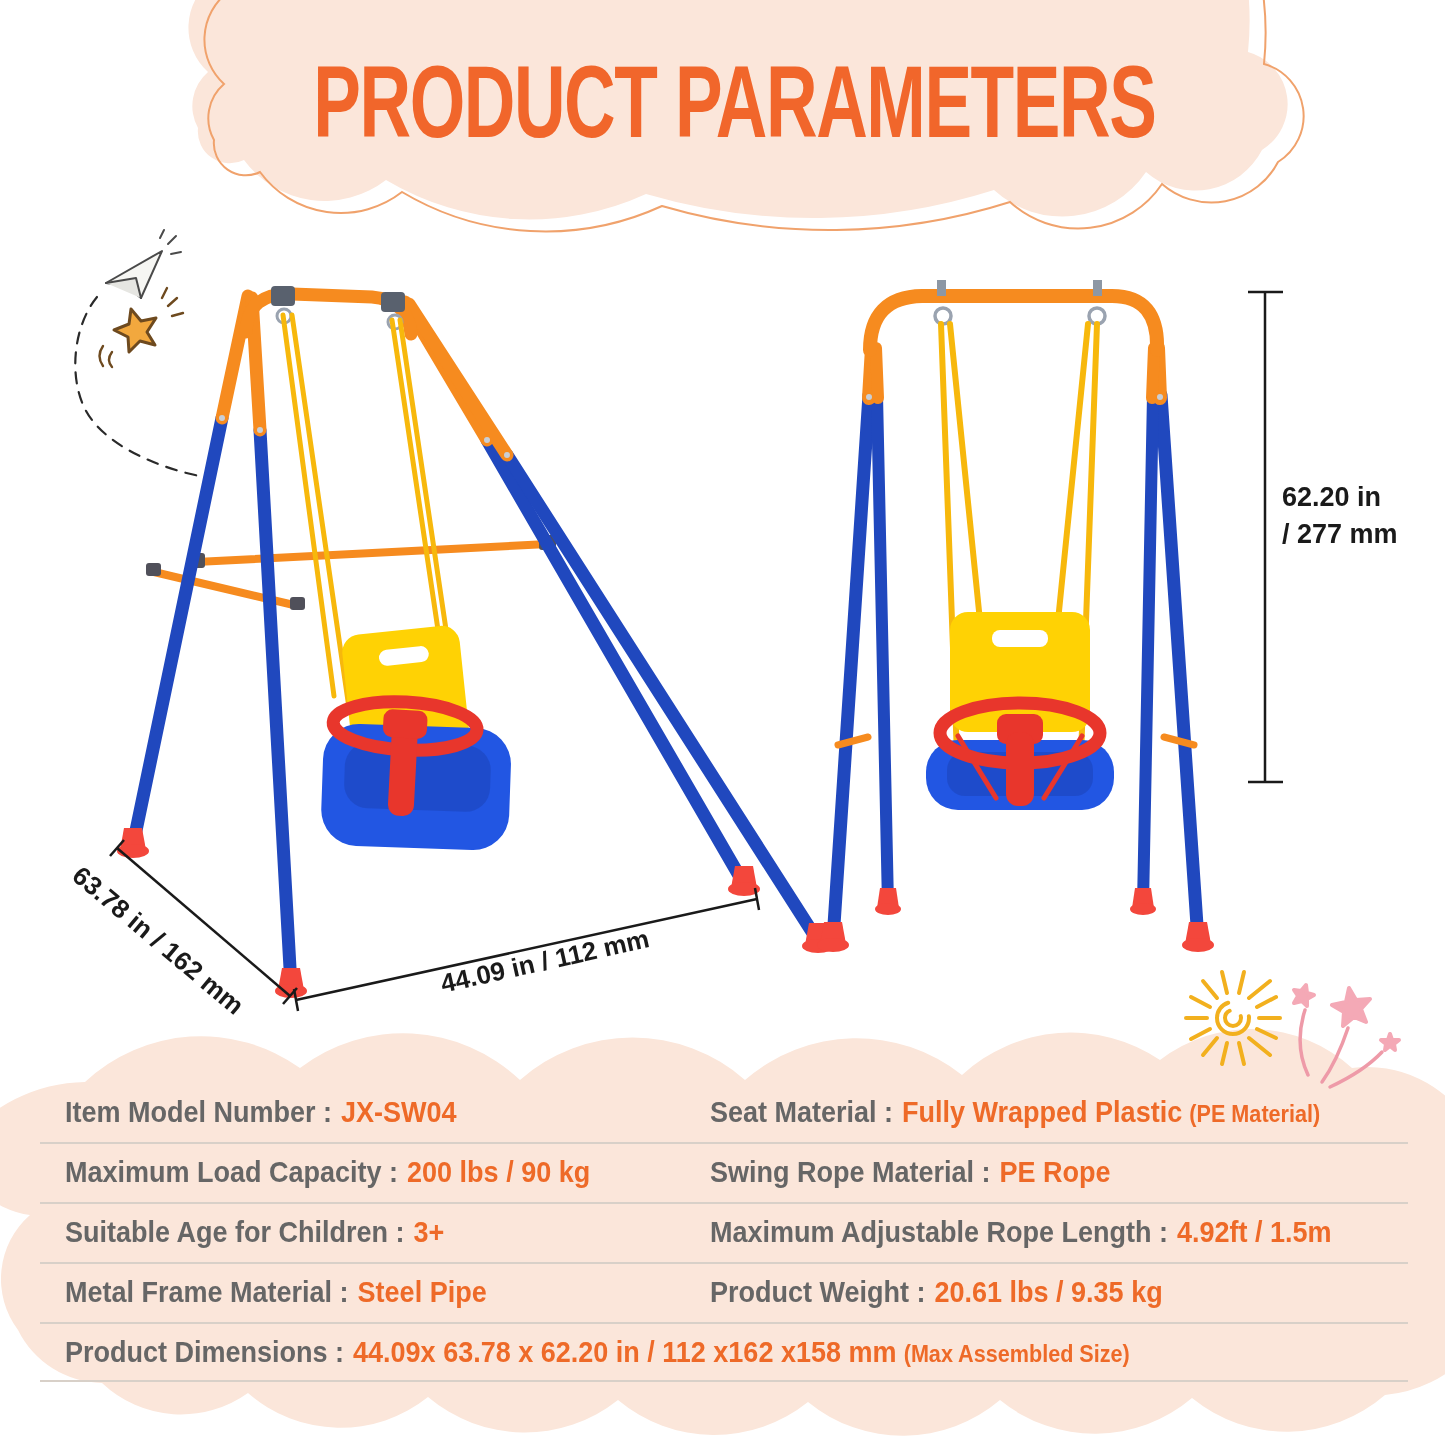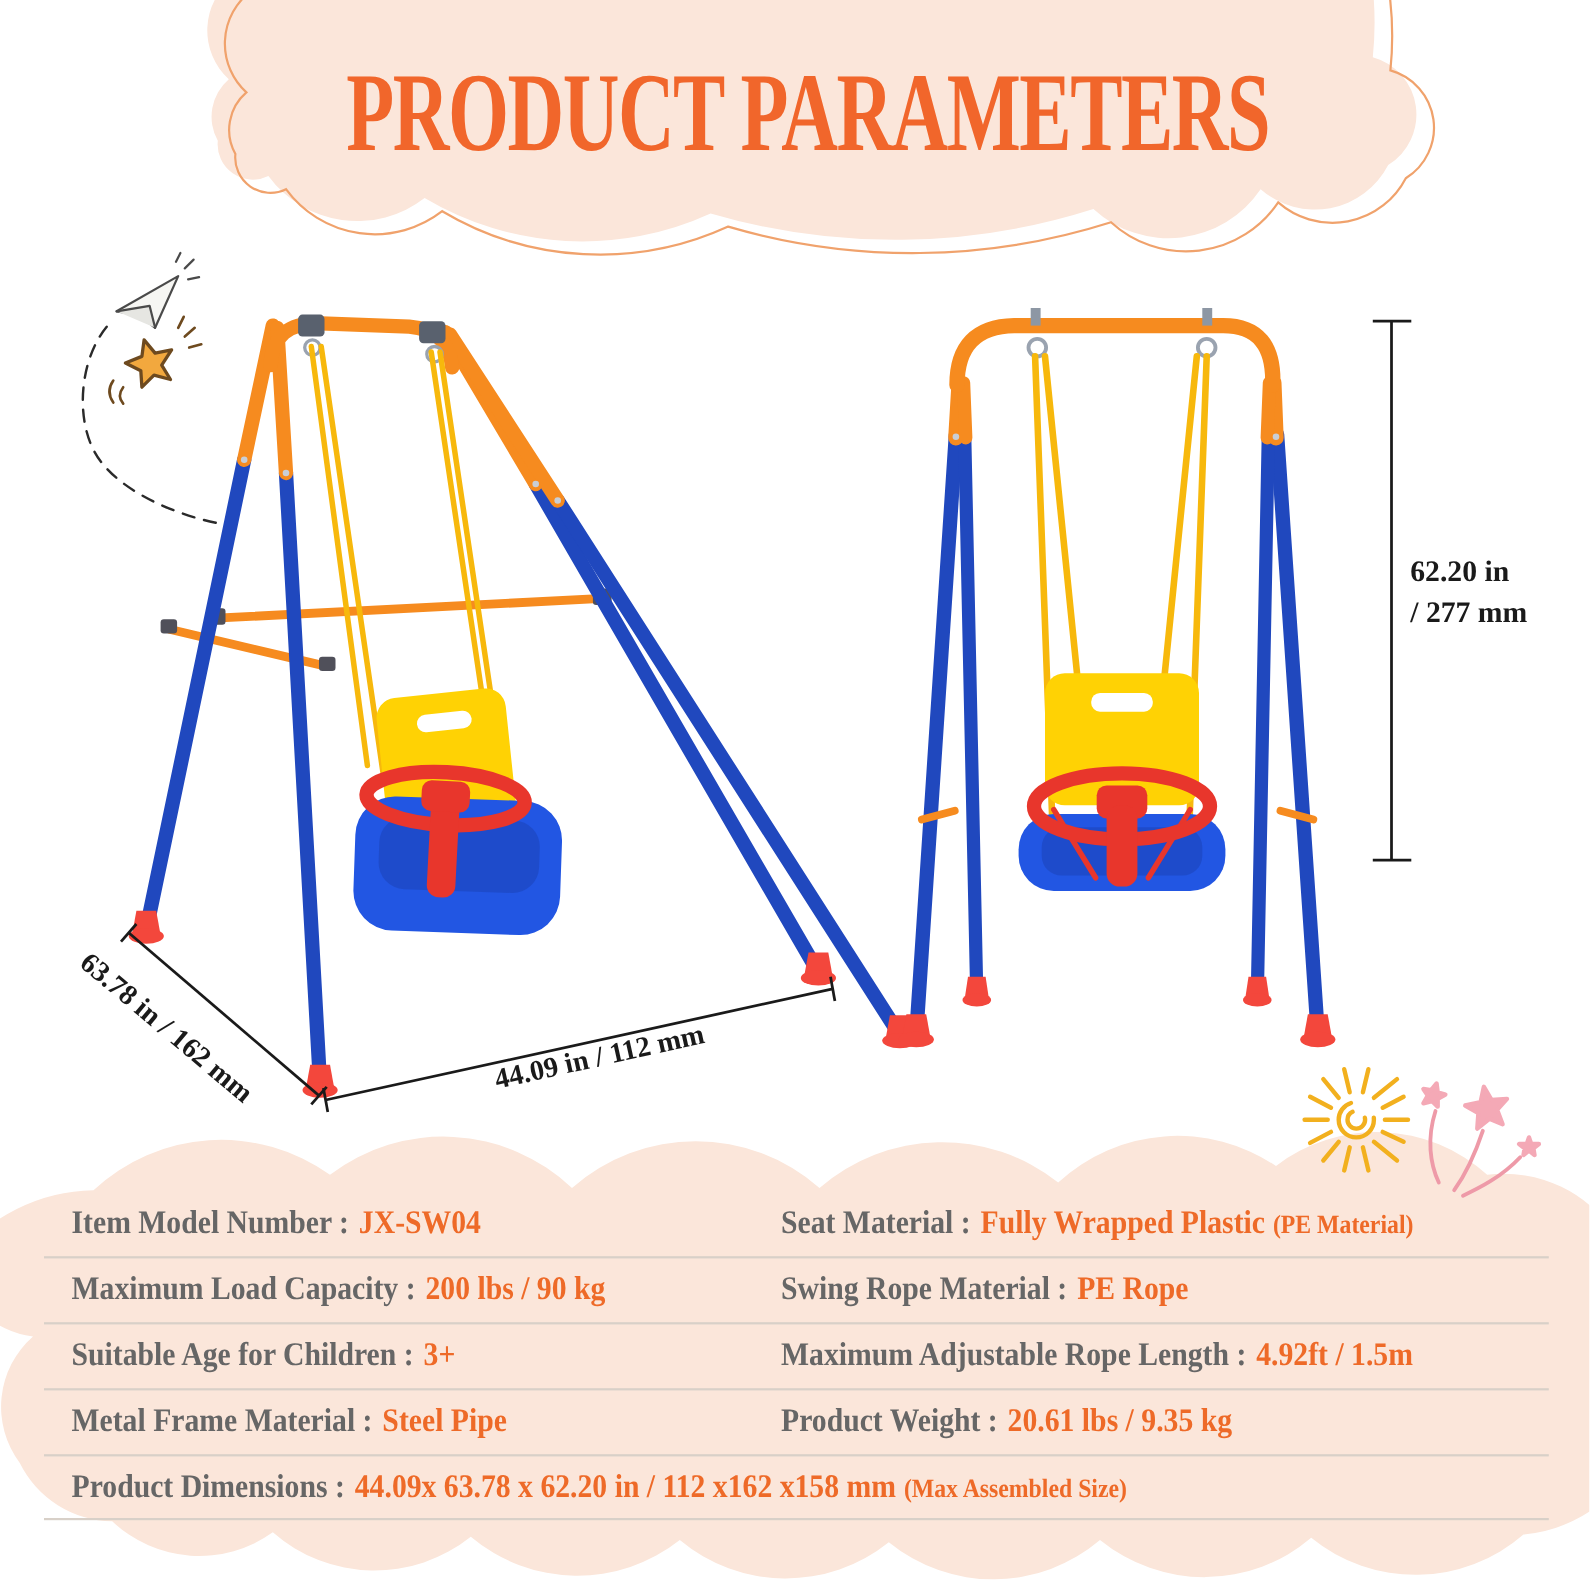--- a/index.html
+++ b/index.html
@@ -1,29 +1,29 @@
 <!DOCTYPE html>
 <html style="--peach: #FBE6DA; --outline: #F0A26C; --title_orange: #F1662B; --value_orange: #EE6A28; --label_gray: #666666; --divider: #D8D0C8; --frame_orange: #F68B1F; --frame_blue: #2048BE; --rope_yellow: #F7B80C; --seat_yellow: #FFD204; --seat_red: #E8362C; --seat_blue: #2256E3; --foot_red: #F3473C; --ink: #1A1A1A;"><head>
 <meta charset="utf-8">
 <style>
   :root{
     --peach:#FBE6DA; --outline:#F0A26C; --title_orange:#F1662B;
     --value_orange:#EE6A28; --label_gray:#666666; --divider:#D8D0C8; --ink:#1A1A1A;
   }
   html,body{margin:0;padding:0;background:#fff;}
   #canvas{position:relative;width:1445px;height:1445px;background:#ffffff;overflow:hidden;
-          font-family:Liberation Serif, serif;border-radius:17px;}
+          font-family:Liberation Sans, sans-serif;border-radius:17px;}
   svg{position:absolute;left:0;top:0;}
   .title{position:absolute;left:0;top:44px;width:1445px;text-align:center;
          font-size:102px;font-weight:bold;color:var(--title_orange);
          letter-spacing:-2px;transform:scaleX(0.70);transform-origin:762px center;white-space:nowrap;}
   .dimlabel{position:absolute;font-size:26px;font-weight:bold;color:var(--ink);white-space:nowrap;}
   #dim-depth{left:86px;top:860px;transform:rotate(40deg);transform-origin:0 0;}
   #dim-width{left:395px;top:946px;width:300px;text-align:center;transform:rotate(-12.5deg);}
-  #dim-height{left:1282px;top:479px;line-height:37px;font-size:27px;margin-top:22px;}
+  #dim-height{left:1282px;top:479px;line-height:37px;font-size:27px;}
   .cell{position:absolute;height:60px;line-height:60px;white-space:nowrap;font-size:30px;
         transform:scaleX(0.9);transform-origin:0 50%;}
   .lbl{color:var(--label_gray);font-weight:bold;}
   .val{color:var(--value_orange);font-weight:bold;margin-left:10px;}
   .note{color:var(--value_orange);font-weight:bold;font-size:24px;margin-left:8px;}
   .note:empty{display:none;}
   .divider{position:absolute;left:40px;width:1368px;height:2px;background:var(--divider);}
 </style>
 </head>
 <body>

